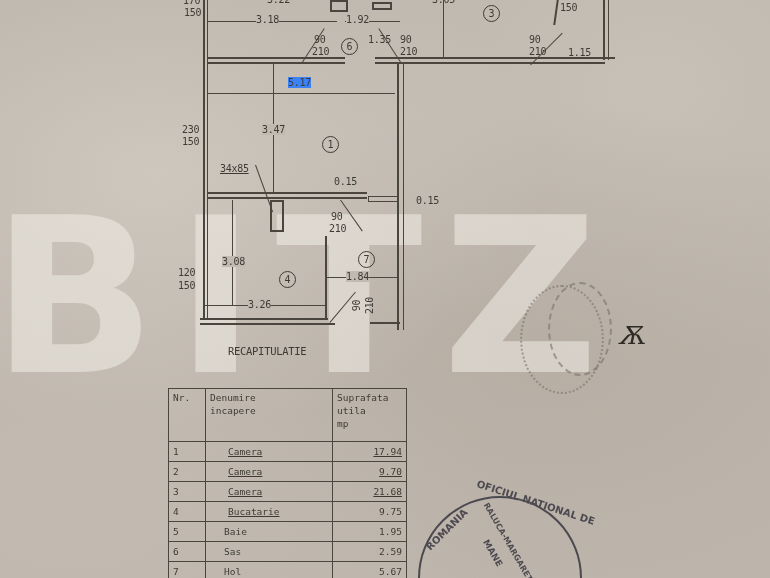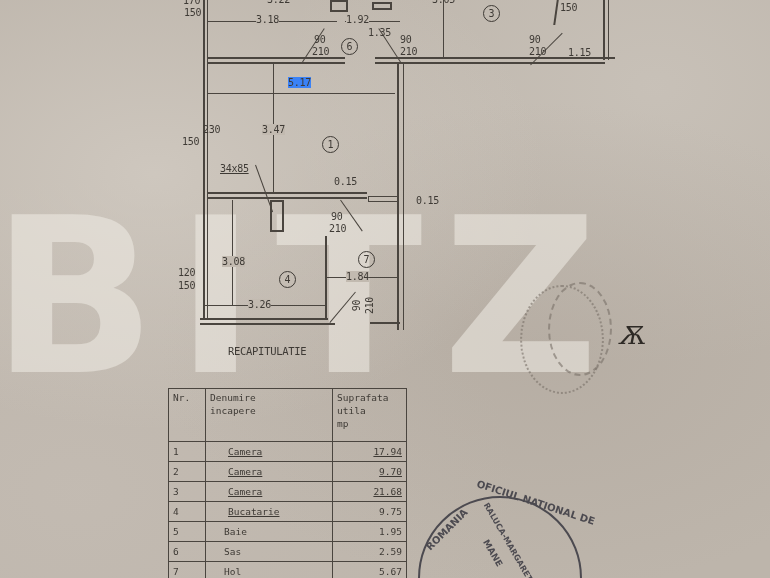--- a/index.html
+++ b/index.html
@@ -88,33 +88,33 @@
   <div class="room-num" style="left:483px;top:5px;">3</div>
   <div class="room-num" style="left:279px;top:271px;">4</div>
   <div class="room-num" style="left:341px;top:38px;">6</div>
   <div class="room-num" style="left:358px;top:251px;">7</div>
 
   <div class="dim" style="left:183px;top:-5px;">170</div>
   <div class="dim" style="left:184px;top:7px;">150</div>
   <div class="dim" style="left:267px;top:-6px;">3.22</div>
   <div class="dim" style="left:256px;top:14px;background:#c2bab0;">3.18</div>
   <div class="dim" style="left:346px;top:14px;background:#c2bab0;">1.92</div>
-  <div class="dim" style="left:368px;top:27px;">1.35</div>
+  <div class="dim" style="left:368px;top:34px;">1.35</div>
   <div class="dim" style="left:432px;top:-6px;">3.05</div>
   <div class="dim" style="left:560px;top:2px;">150</div>
   <div class="dim" style="left:568px;top:47px;">1.15</div>
   <div class="dim" style="left:314px;top:34px;">90</div>
   <div class="dim" style="left:312px;top:46px;">210</div>
   <div class="dim" style="left:400px;top:34px;">90</div>
   <div class="dim" style="left:400px;top:46px;">210</div>
   <div class="dim" style="left:529px;top:34px;">90</div>
   <div class="dim" style="left:529px;top:46px;">210</div>
   <div class="dim" style="left:288px;top:77px;background:#3b82f6;">5.17</div>
   <div class="dim" style="left:262px;top:124px;background:#c2bab0;">3.47</div>
-  <div class="dim" style="left:182px;top:124px;margin-left:21px;">230</div>
+  <div class="dim" style="left:182px;top:124px;">230</div>
   <div class="dim" style="left:182px;top:136px;">150</div>
   <div class="dim" style="left:220px;top:163px;text-decoration:underline;">34x85</div>
   <div class="dim" style="left:334px;top:176px;">0.15</div>
   <div class="dim" style="left:416px;top:195px;">0.15</div>
   <div class="dim" style="left:331px;top:211px;">90</div>
   <div class="dim" style="left:329px;top:223px;">210</div>
   <div class="dim" style="left:222px;top:256px;background:#c2bab0;">3.08</div>
   <div class="dim" style="left:248px;top:299px;background:#c2bab0;">3.26</div>
   <div class="dim" style="left:178px;top:267px;">120</div>
   <div class="dim" style="left:178px;top:280px;">150</div>

